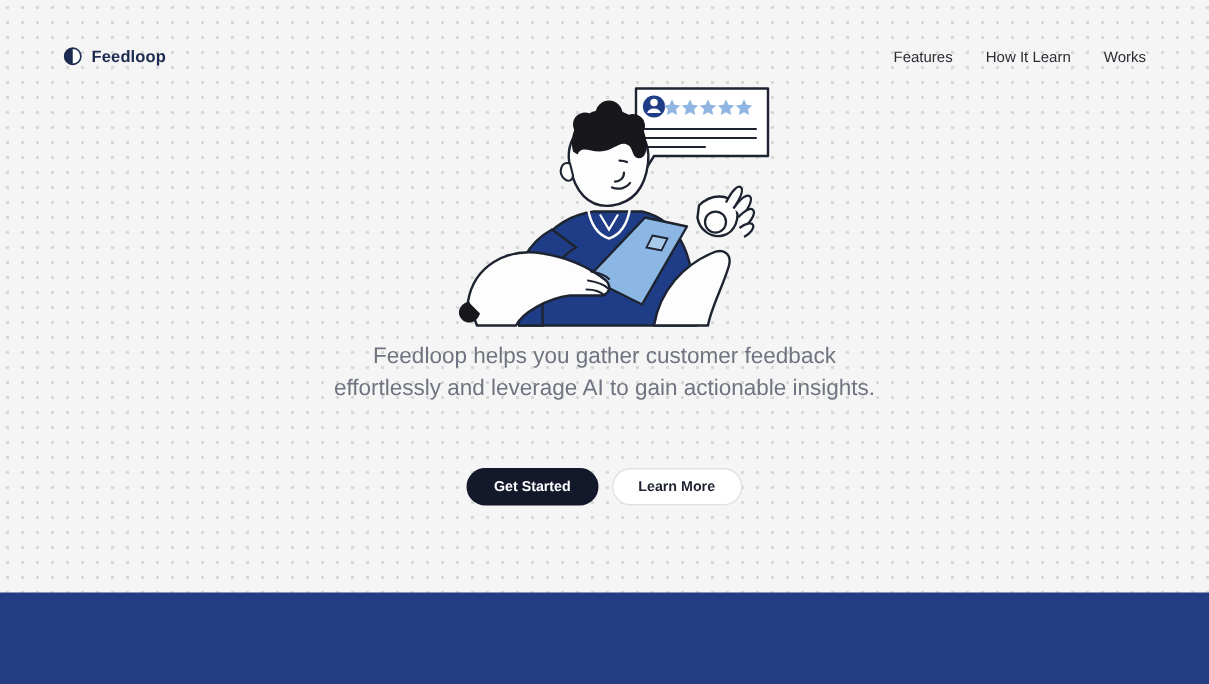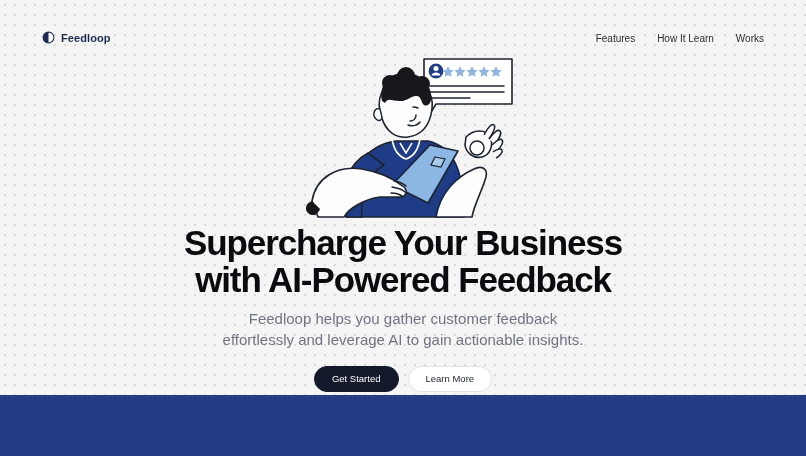--- a/index.html
+++ b/index.html
@@ -113,27 +113,28 @@
   }
 
   .cta-row {
     margin-top: 16px;
     display: flex;
     align-items: center;
     gap: 9px;
   }
   .btn {
     font-size: 9.5px;
-    font-weight: normal;
+    font-weight: bold;
     border-radius: 999px;
     padding: 7px 17px;
     cursor: pointer;
     white-space: nowrap;
     line-height: 1;
     box-sizing: border-box;
+    margin-top: 26px;
   }
   .btn-primary {
     background: #13182a;
     color: #ffffff;
     border: 1px solid #13182a;
   }
   .btn-secondary {
     background: #ffffff;
     color: #1d2330;
     border: 1px solid #e2e2e6;
@@ -242,24 +243,20 @@
                  C186 106 178 100 177 92 Z" fill="#fdfdfd" stroke="#1d2330" stroke-width="1.6"></path>
         <circle cx="189" cy="95" r="7" fill="#fdfdfd" stroke="#1d2330" stroke-width="1.5"></circle>
         <path d="M196 82 c4 -8 8 -12 10 -10 2 2 -1 8 -5 14" fill="#fdfdfd" stroke="#1d2330" stroke-width="1.5"></path>
         <path d="M201 86 c5 -7 9 -10 11 -8 2 2 -1 8 -5 13" fill="#fdfdfd" stroke="#1d2330" stroke-width="1.5"></path>
         <path d="M204 92 c5 -5 9 -7 10 -5 2 2 -1 7 -5 11" fill="#fdfdfd" stroke="#1d2330" stroke-width="1.5"></path>
         <path d="M205 99 c4 -3 8 -4 9 -2 1 2 -2 6 -6 8" fill="#fdfdfd" stroke="#1d2330" stroke-width="1.5"></path>
       </g>
 
     </svg>
 
-    <h1 class="headline">
-      <span class="headline-line">Supercharge Your Business</span>
-      <span class="headline-line">with AI-Powered Feedback</span>
-    </h1>
 
     <p class="subhead">Feedloop helps you gather customer feedback effortlessly and leverage AI to gain actionable insights.</p>
 
     <div class="cta-row">
       <button class="btn btn-primary">Get Started</button>
       <button class="btn btn-secondary">Learn More</button>
     </div>
 
   </div>
 

